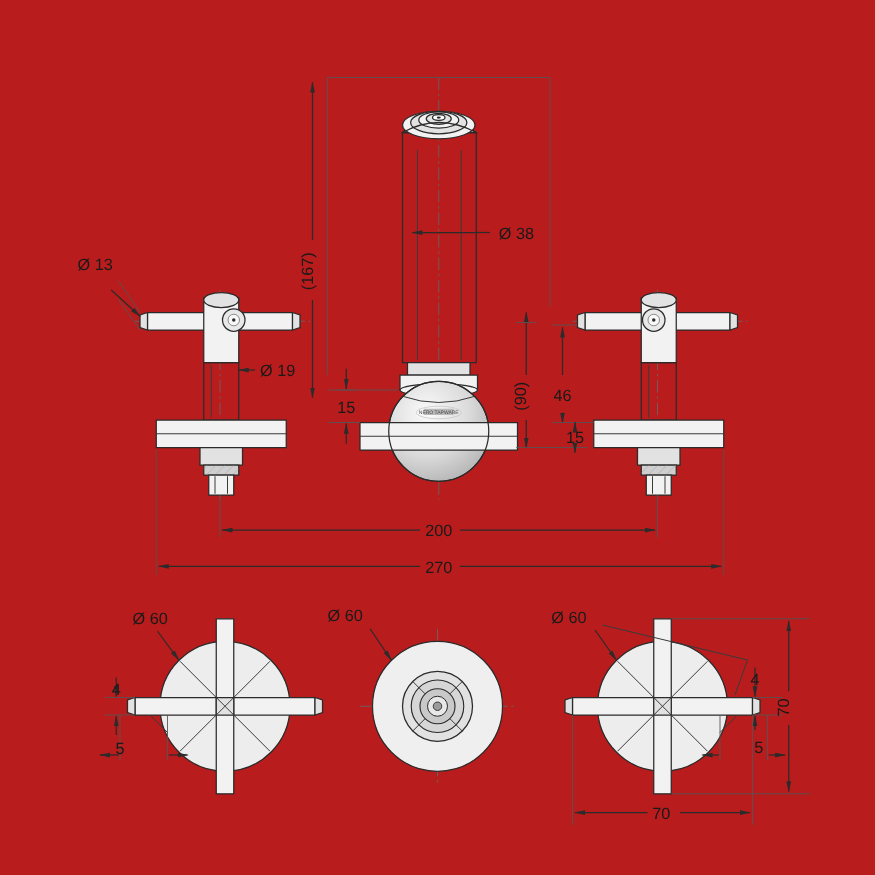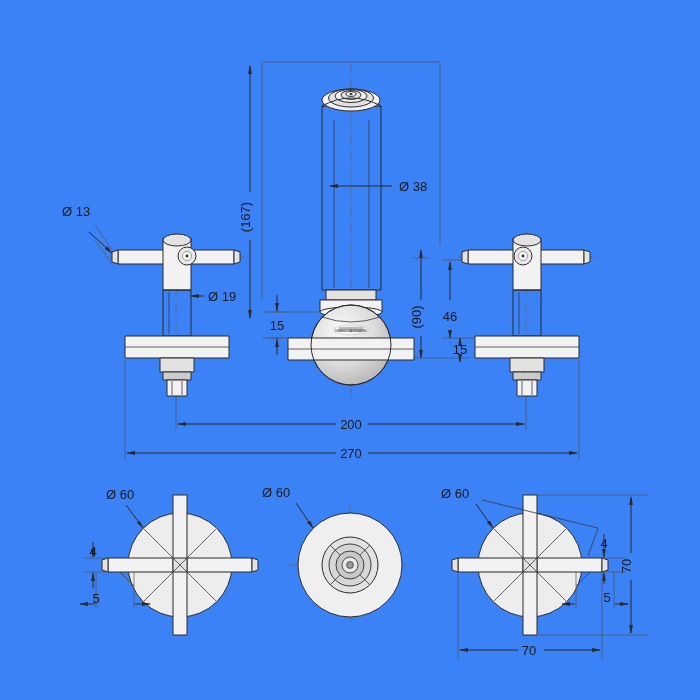--- a/index.html
+++ b/index.html
@@ -7,21 +7,21 @@
     padding: 0;
     background: #ffffff;
   }
   body {
     font-family: "Liberation Sans", sans-serif;
   }
   #sheet {
     position: relative;
     width: 700px;
     height: 700px;
-    background: #3b82f6;
+    background: #b91c1c;
     overflow: hidden;
   }
   #sheet svg {
     position: absolute;
     left: 0;
     top: 0;
   }
   .dim-text {
     font-family: "Liberation Sans", sans-serif;
     font-size: 13px;

